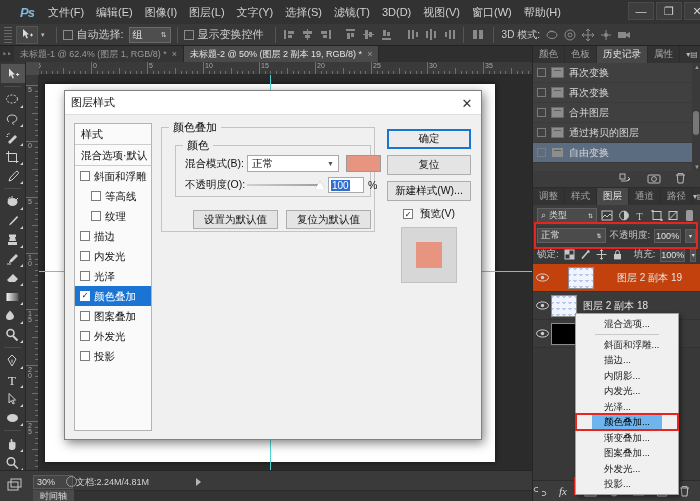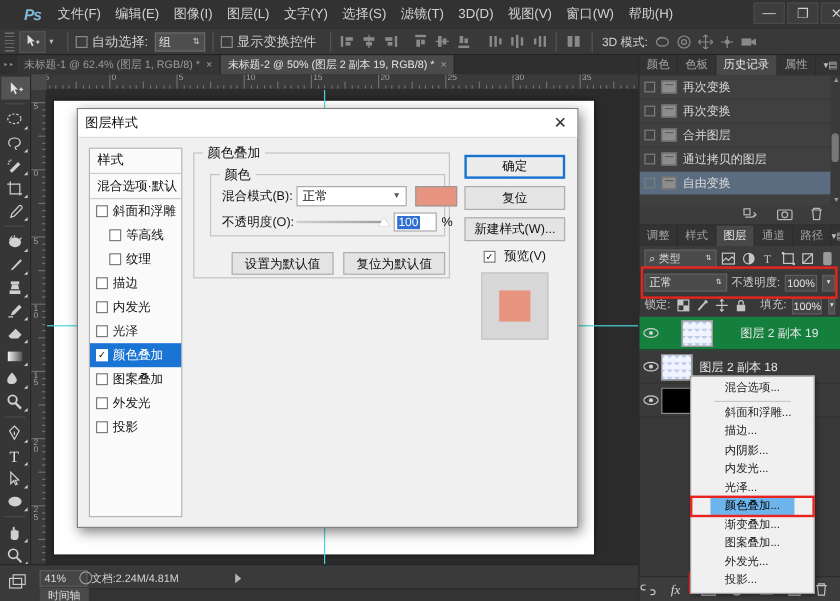--- a/index.html
+++ b/index.html
@@ -133,21 +133,21 @@
      color:#e0e0e0; display:flex; align-items:center; justify-content:space-between; padding:0 3px;}
   .minilbl { font-size:9.5px; color:#c9c9c9; white-space:nowrap;}
   .numbox { width:30px; height:14px; background:#454545; border:1px solid #5c5c5c; font-size:9px;
      color:#e2e2e2; display:flex;align-items:center;justify-content:center;}
   .stepper { width:12px;height:14px;background:#4e4e4e;border:1px solid #5c5c5c;display:flex;
      align-items:center;justify-content:center;font-size:6px;color:#ddd;}
   .lockrow { height:19px; display:flex; align-items:center; padding:0 4px; gap:5px;}
 
   .layerlist { background:#3a3a3a; }
   .layerrow { height:28px; display:flex; align-items:center; border-bottom:1px solid #333; position:relative;}
-  .layerrow.sel { background:#15803d;gap:17px; }
+  .layerrow.sel { background:#c2410c;gap:17px; }
   .eye { width:18px; display:flex; align-items:center; justify-content:center; color:#cfcfcf;}
   .thumb2 { width:26px; height:22px; border:1px solid #8c8c8c; margin-right:6px; background:#fff;}
   .thumb2.checker { background:
       linear-gradient(135deg,#b9c8e8 25%,transparent 25%) 0 0/6px 6px,
       linear-gradient(225deg,#b9c8e8 25%,transparent 25%) 0 0/6px 6px,
       #f0f4ff; }
   .thumb2.black { background:#000; }
   .lname { font-size:10px; color:#e6e6e6; white-space:nowrap;}
   .redbox { position:absolute; border:2px solid #e8241f; pointer-events:none; }
 
@@ -731,21 +731,21 @@
     <div class="guideH" style="top:196px;"></div>
   </div>
 
   <div class="statusbar">
     <div class="sb-icon">
       <svg width="18" height="16">
           <rect x="2" y="5" width="10" height="8" stroke="#c8c8c8" fill="none"></rect>
           <rect x="5" y="2" width="10" height="8" stroke="#c8c8c8" fill="none"></rect>
         </svg>
     </div>
-    <div class="sb-zoom">41%</div>
+    <div class="sb-zoom">30%</div>
     <div class="sb-clock"></div>
     <div class="sb-doc">文档:2.24M/4.81M</div>
     <div class="sb-arrow"></div>
     <div class="sb-tlbar"></div>
     <div class="sb-tl">时间轴</div>
   </div>
 
   <div class="rightpanel">
     <div class="ptabs" id="ptabsTop">
         <div class="ptab">颜色</div>

